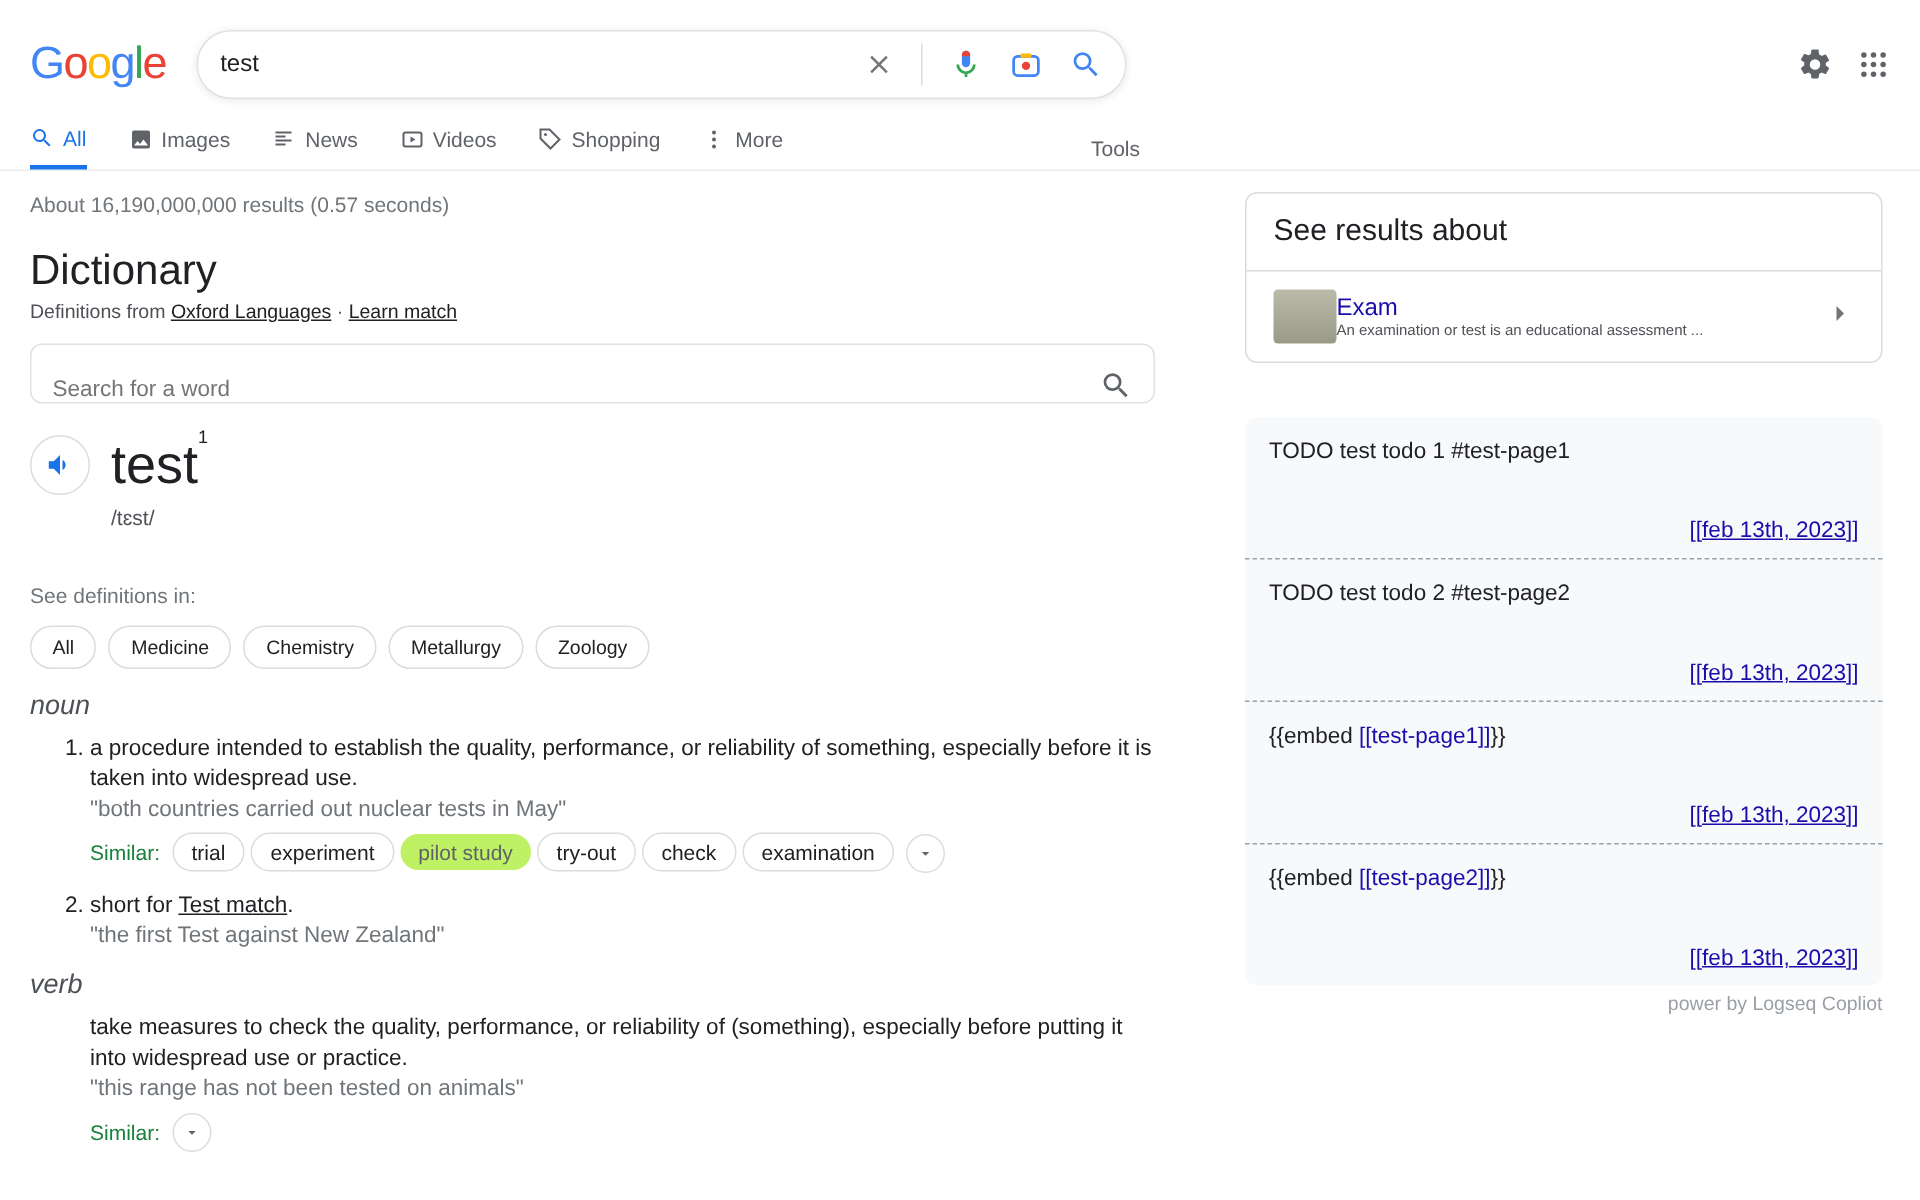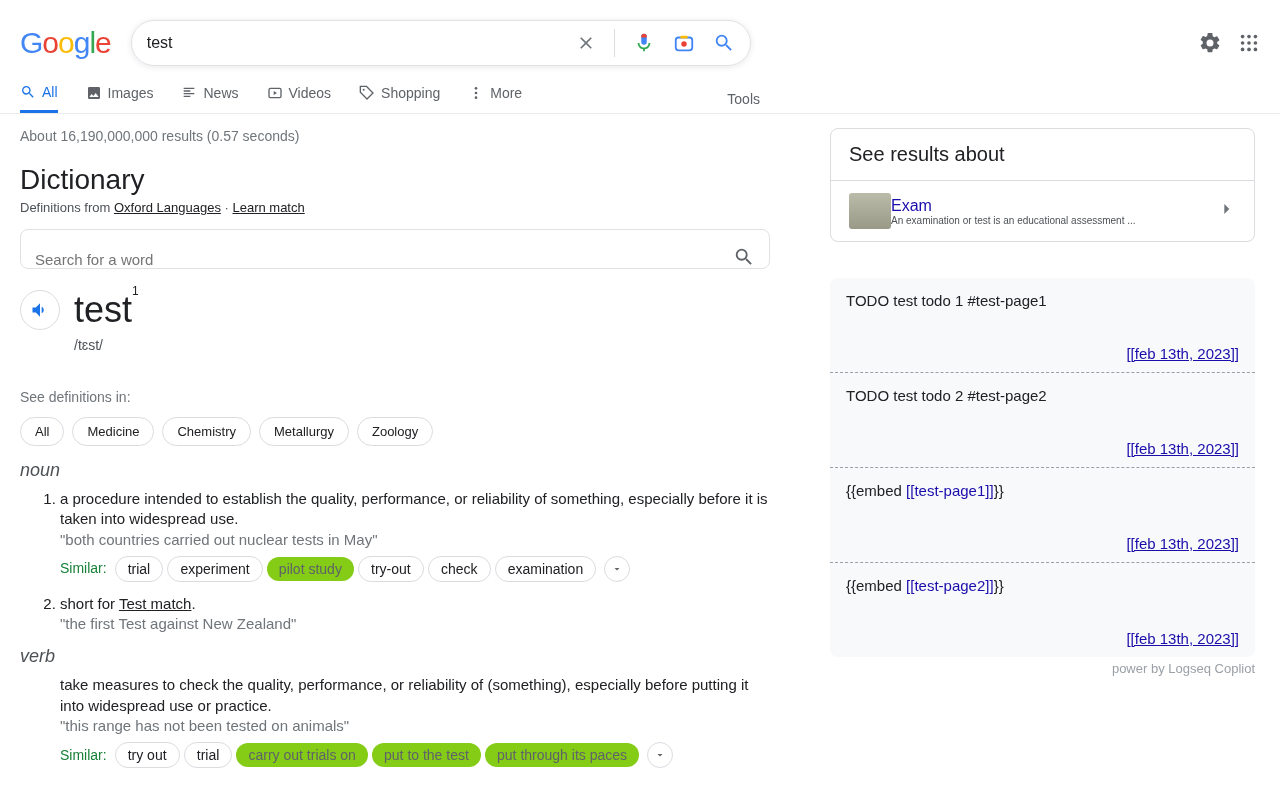--- a/index.html
+++ b/index.html
@@ -56,21 +56,21 @@
   .def-list { list-style: decimal; padding-left: 40px; }
   .def-list li { font-size: 15px; color: #202124; margin-bottom: 12px; line-height: 1.35; }
   .def-list .ex { color: #70757a; }
   .def-noun .def-list { margin-bottom: 10px; }
   .verb-def { padding-left: 40px; font-size: 15px; line-height: 1.35; margin-bottom: 10px; }
   .verb-def .ex { color: #70757a; }
   
   .similar { display: flex; align-items: center; gap: 8px; flex-wrap: wrap; margin-top: 6px; }
   .similar-label { color: #188038; font-size: 14px; }
   .sim-chip { border: 1px solid #dadce0; border-radius: 16px; padding: 4px 12px; font-size: 14px; cursor: pointer; }
-  .sim-chip.gray { background: #84cc16; border: none; color: #5f6368; }
+  .sim-chip.gray { background: #bef264; border: none; color: #5f6368; }
   .expand { width: 26px; height: 26px; border: 1px solid #dadce0; border-radius: 50%; display: flex; align-items: center; justify-content: center; cursor: pointer; }
   .short-for a { text-decoration: underline; color: #202124; }
   
   
   .side { flex: 0 0 425px; }
   .kp { border: 1px solid #dadce0; border-radius: 8px; margin-bottom: 36px; }
   .kp-h { padding: 14px 18px; font-size: 20px; border-bottom: 1px solid #dadce0; }
   .kp-row { display: flex; padding: 12px 18px; align-items: center; cursor: pointer; }
   .kp-thumb { width: 42px; height: 36px; background: linear-gradient(#bba, #998); border-radius: 3px; }
   .kp-row .kp-t { color: #1a0dab; font-size: 16px; }
@@ -254,21 +254,20 @@
         </li>
       </ol>
     </div>
 
     <div class="pos">verb</div>
     <div class="verb-def">
       <div>take measures to check the quality, performance, or reliability of (something), especially before putting it into widespread use or practice.</div>
       <div class="ex">"this range has not been tested on animals"</div>
       <div class="similar">
         <span class="similar-label">Similar:</span>
-        <span id="verb-sim"><span class="sim-chip">try out</span> <span class="sim-chip">trial</span> <span class="sim-chip gray">carry out trials on</span> <span class="sim-chip gray">put to the test</span> <span class="sim-chip gray">put through its paces</span> </span>
         <span class="expand">
           <svg width="12" height="12" viewBox="0 0 24 24">
               <path fill="#5f6368" d="M7 10l5 5 5-5z"></path>
             </svg>
         </span>
       </div>
     </div>
   </div>
 
   <div class="side">

